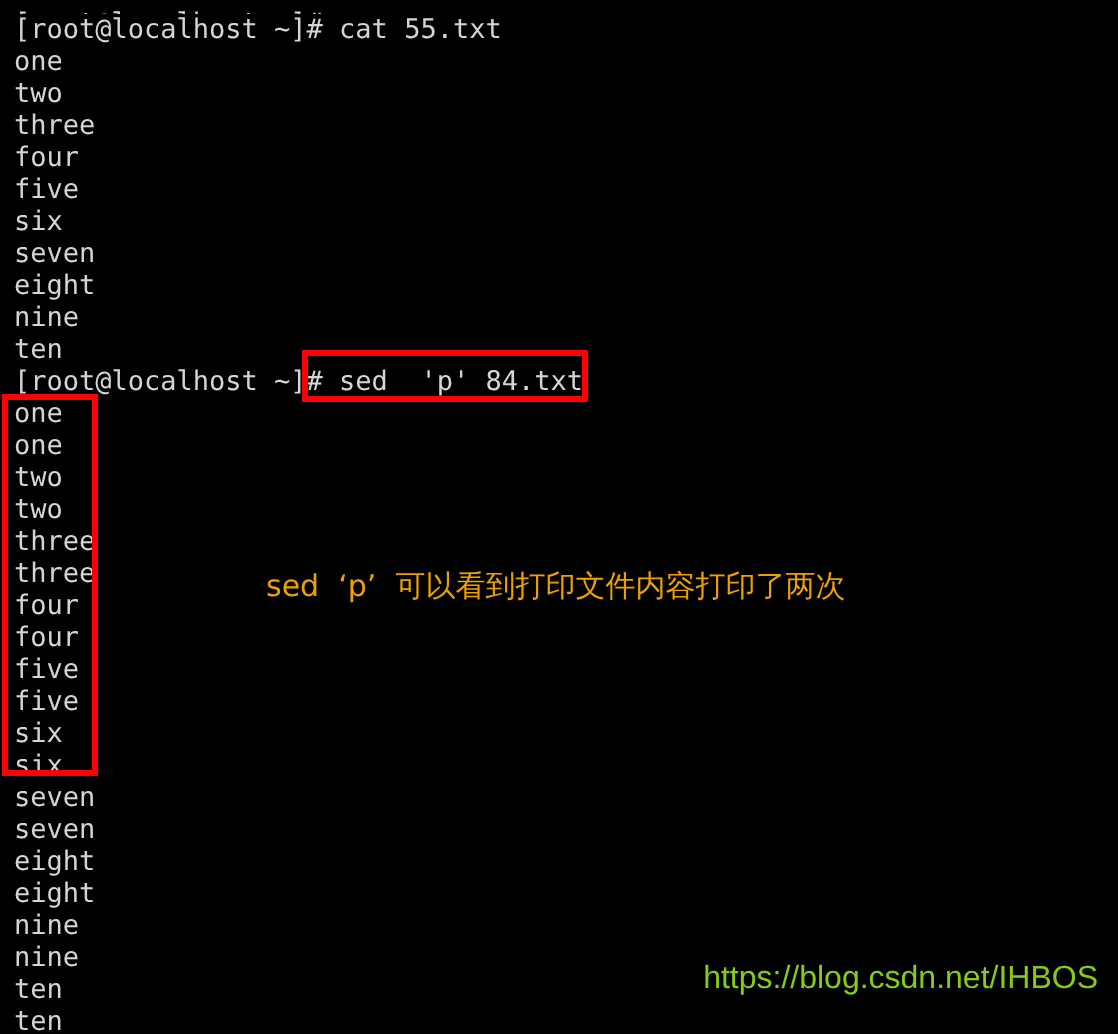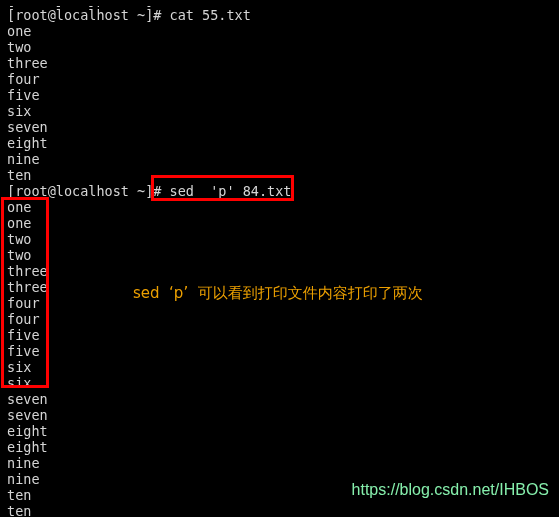--- a/index.html
+++ b/index.html
@@ -81,21 +81,21 @@
   #annotation-two {
     left: 161px;
     top: 339px;
   }
 
   
   #watermark {
     position: absolute;
     right: 10px;
     bottom: 18px;
-    color: #86efac;
+    color: #84cc16;
     font-family: "Liberation Sans", "DejaVu Sans", sans-serif;
     font-size: 16px;
     letter-spacing: 0px;
     white-space: pre;
   }
 </style>
 </head>
 <body>
 
 <div id="screen">

